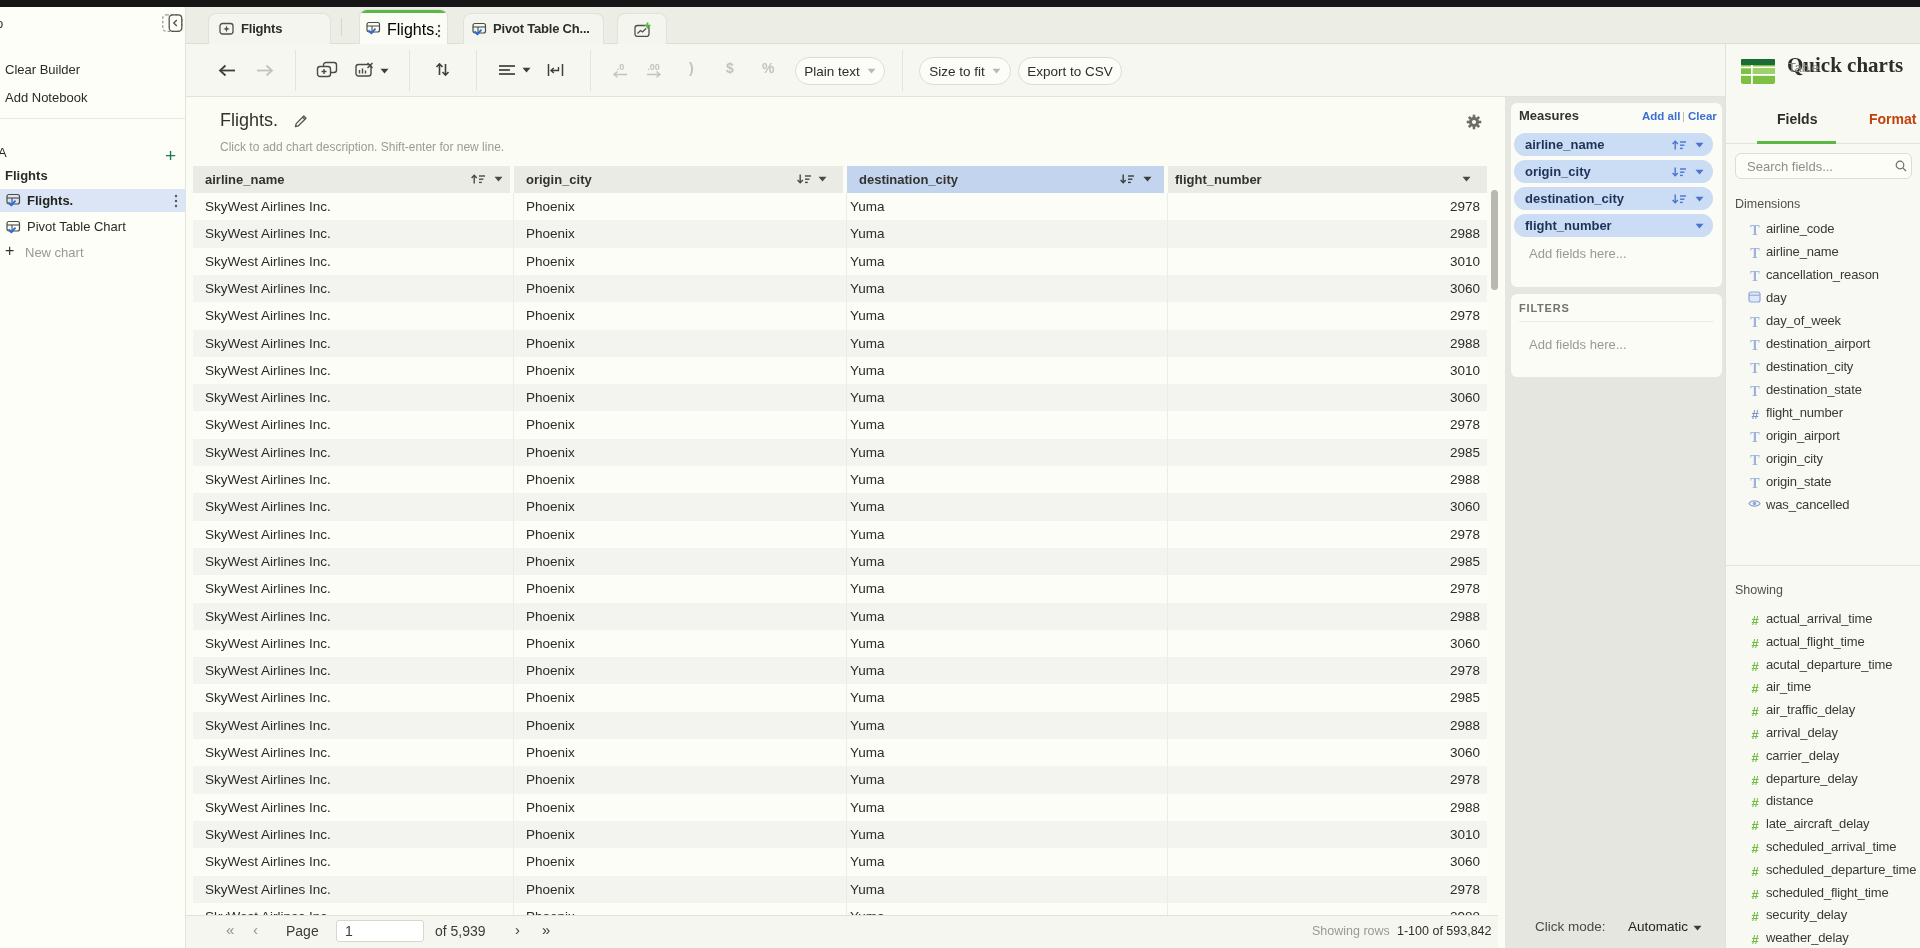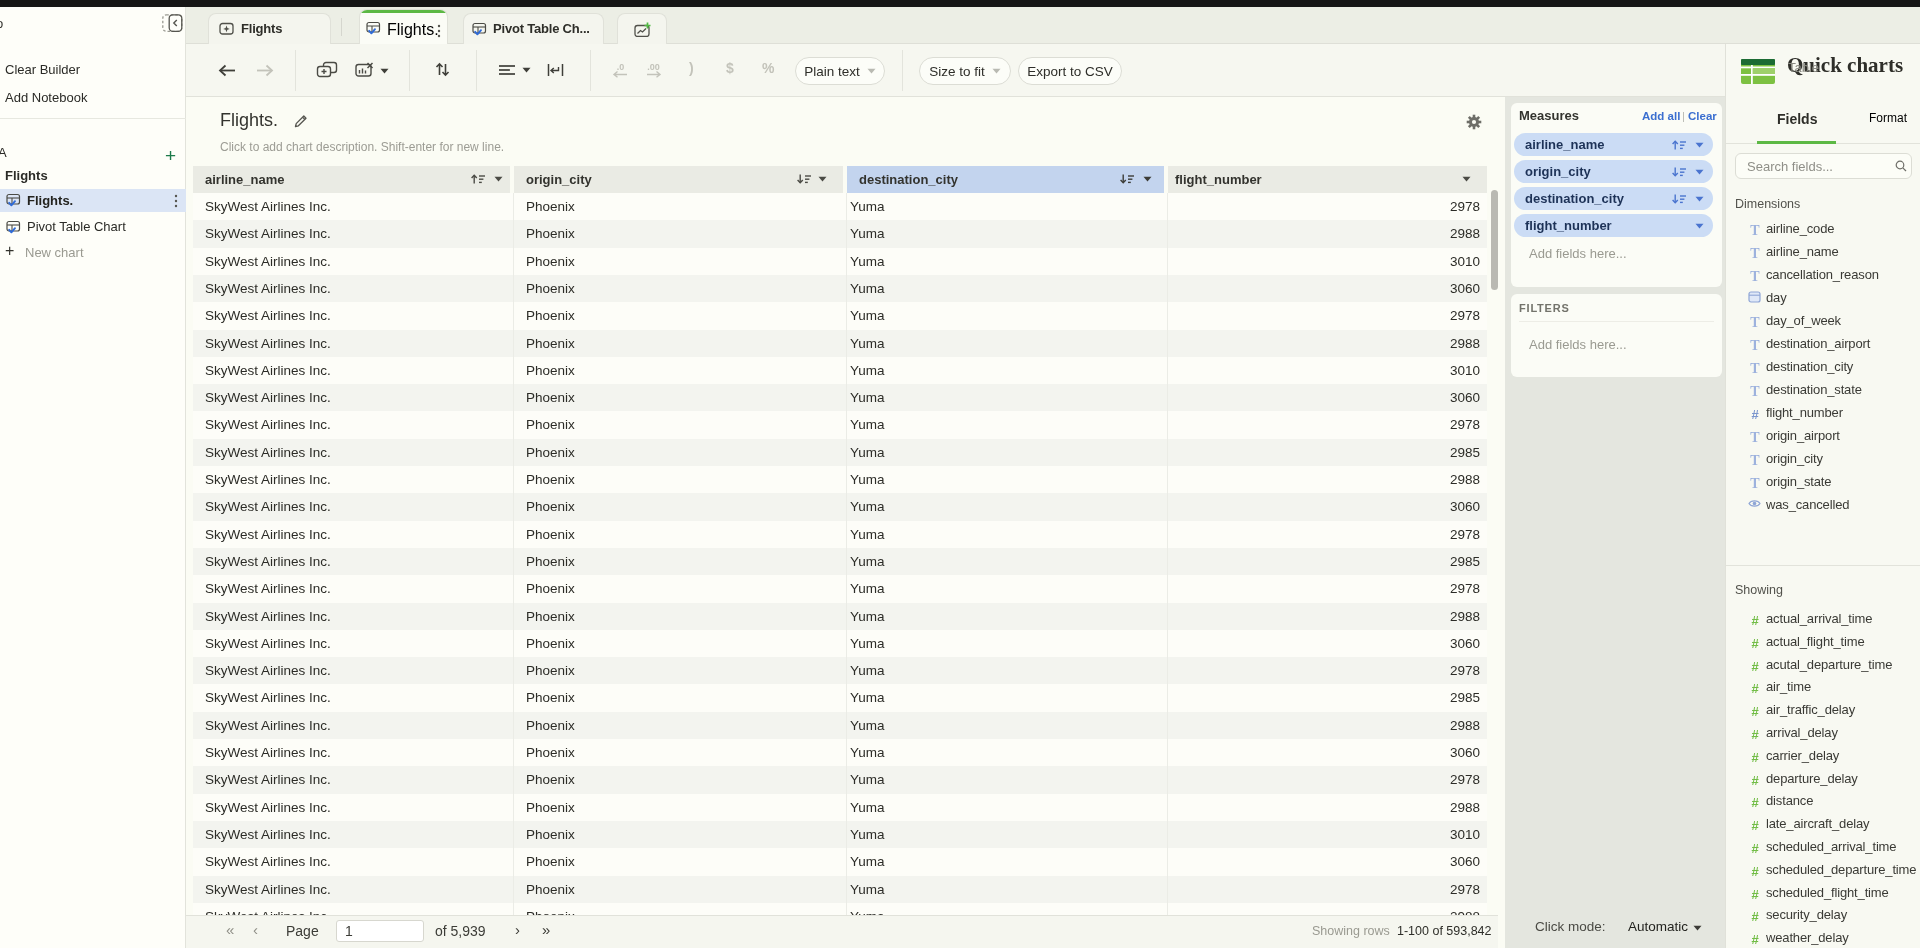--- a/index.html
+++ b/index.html
@@ -642,21 +642,21 @@
         <rect x="0" y="7.5" width="34" height="1.8" fill="#fff"></rect>
         <rect x="0" y="15" width="34" height="1.8" fill="#fff"></rect>
         <rect x="10" y="6" width="1.8" height="19" fill="#fff"></rect>
         <rect x="11.8" y="9.3" width="22.2" height="5.7" fill="#9ed06b"></rect>
       </svg>
     </div>
 <div class="abs" style="left:61px;top:46px;font-family:'Liberation Serif',serif;font-size:21px;font-weight:700;color:#2e2e29;">Quick charts</div>
 <div class="abs" style="left:62px;top:53px;font-size:13px;color:#8a8a82;text-align:center;">Table</div>
 <div class="abs" style="left:0;top:136px;width:195px;height:1px;background:#e2e3db;"></div>
 <div class="abs" style="left:51px;top:104px;font-size:14px;font-weight:700;color:#2e2e29;">Fields</div>
-<div class="abs" style="left:143px;top:104px;font-size:12px;color:#000000;">Format</div>
+<div class="abs" style="left:143px;top:104px;font-size:14px;color:#c2410c;font-weight:bold;">Format</div>
 <div class="abs" style="left:31px;top:134px;width:79px;height:3px;background:#5cb844;"></div>
 <div class="abs" style="left:9px;top:146px;width:177px;height:26px;border:1px solid #dcddd5;border-radius:6px;background:#fcfdf7;"></div>
 <div class="abs" style="left:21px;top:152px;font-size:13px;color:#8f8f88;">Search fields...</div>
 <div class="abs" style="left:169px;top:153px;">
       <svg width="12" height="12" viewBox="0 0 12 12" style="">
         <circle cx="5" cy="5" r="3.8" fill="none" stroke="#6e6e68" stroke-width="1.2"></circle>
         <line x1="7.8" y1="7.8" x2="11" y2="11" stroke="#6e6e68" stroke-width="1.2"></line>
       </svg>
     </div>
 <div class="abs" style="left:9px;top:190px;font-size:12.5px;color:#52524c;">Dimensions</div>

